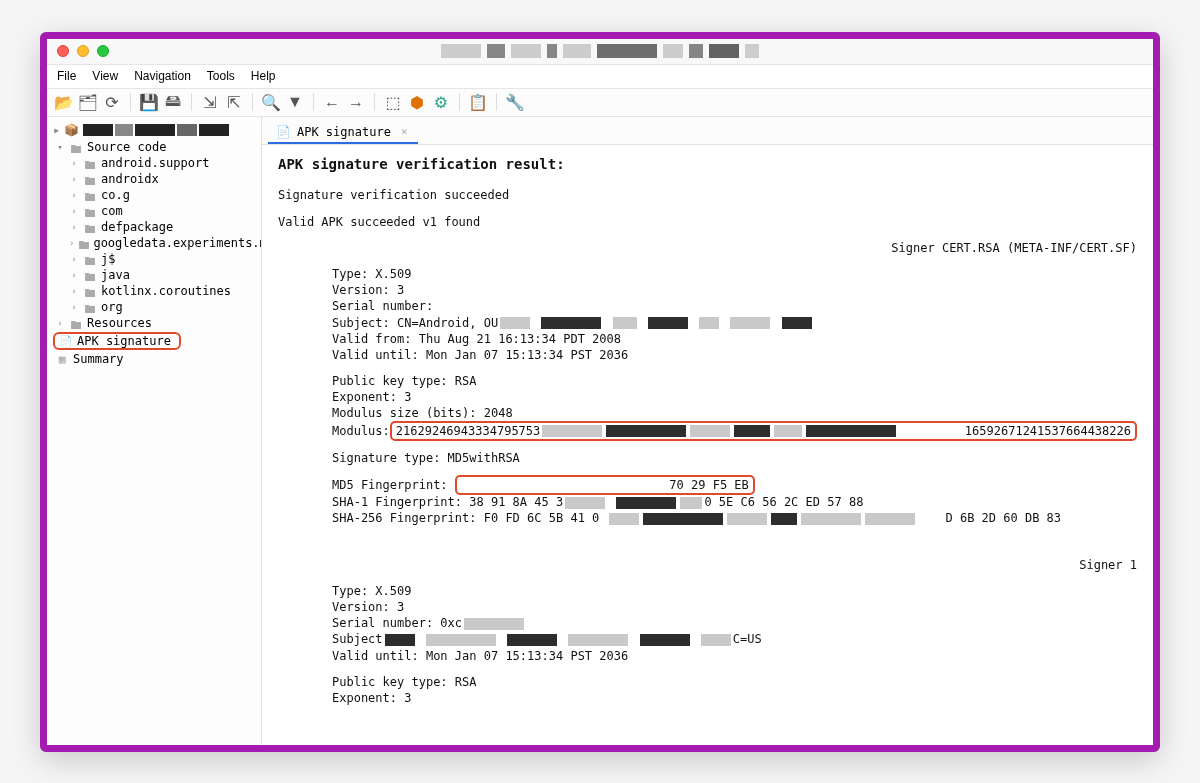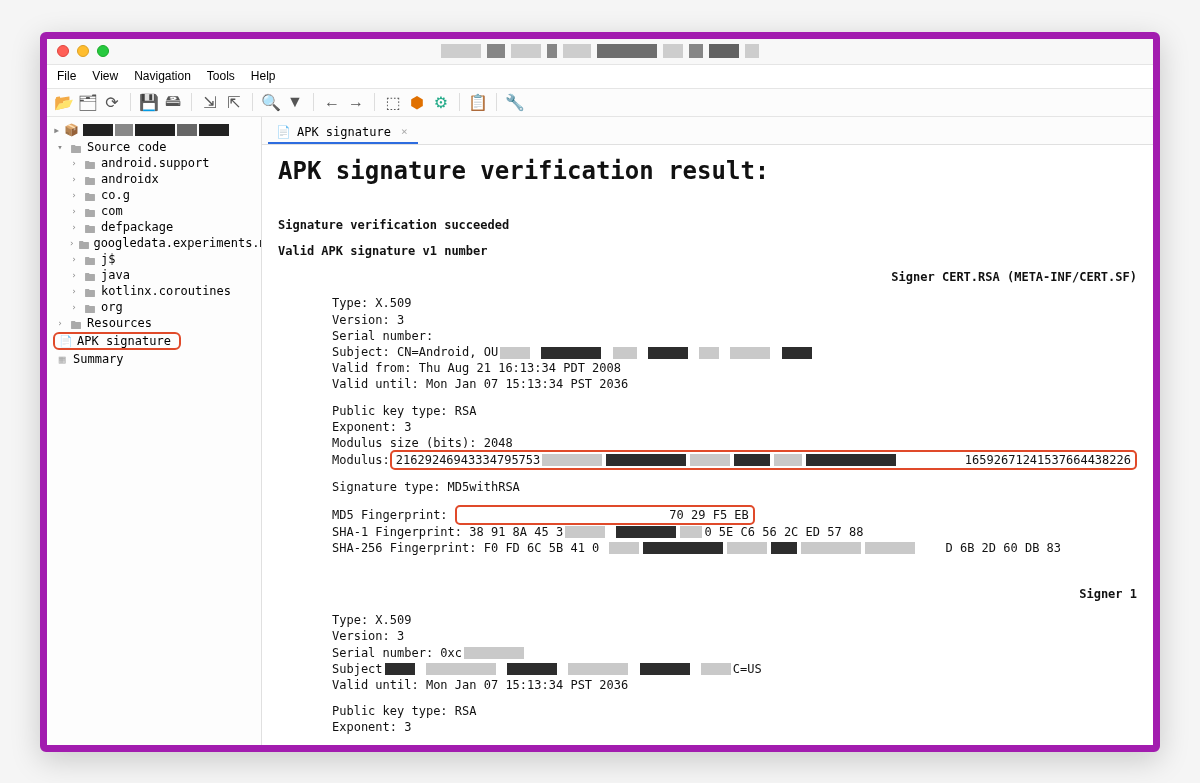--- a/index.html
+++ b/index.html
@@ -164,26 +164,26 @@
     flex: 1;
     overflow: auto;
     padding: 10px 16px;
     font-family: "Menlo","Monaco","Consolas",monospace;
     font-size: 12px;
     line-height: 1.35;
     color: #111;
     position: relative;
   }
   .page h2 {
-    font-size: 24px;
+    font-size: 14px;
     font-weight: 700;
-    margin-bottom: 30px;
+    margin-bottom: 14px;
     font-family: "Menlo","Monaco","Consolas",monospace;
   }
-  .page .bold { font-weight: 700; }
+  .page .bold { font-weight: 400; }
   .page .indent1 { padding-left: 26px; text-align: right; }
   .page .indent2 { padding-left: 54px; }
   .line { white-space: pre; position: relative; }
   .line .redact {
     display: inline-block;
     vertical-align: middle;
     height: 12px;
     background: #bbb;
     opacity: 0.8;
     margin: 0 2px;
@@ -354,21 +354,21 @@
           <span class="close-x">×</span>
         </div>
       </div>
 
       <div class="page">
 
         <h2>APK signature verification result:</h2>
 
         <div class="line bold">Signature verification succeeded</div>
         <div class="spacer"></div>
-        <div class="line bold">Valid APK signature v1 number</div>
+        <div class="line bold">Valid APK succeeded v1 found</div>
         <div class="spacer"></div>
         <div class="line bold indent1">Signer CERT.RSA (META-INF/CERT.SF)</div>
         <div class="spacer"></div>
         <div class="line indent2">Type: X.509</div>
         <div class="line indent2">Version: 3</div>
         <div class="line indent2">Serial number:</div>
         <div class="line indent2"><span>Subject: CN=Android, OU</span><span class="redact" style="width:30px"></span> <span class="redact dark" style="width:60px"></span> <span class="redact" style="width:24px"></span> <span class="redact dark" style="width:40px"></span> <span class="redact" style="width:20px"></span> <span class="redact" style="width:40px"></span> <span class="redact dark" style="width:30px"></span></div>
         <div class="line indent2"><span>Valid from: Thu Aug 21 16:13:34 PDT 2008</span></div>
         <div class="line indent2">Valid until: Mon Jan 07 15:13:34 PST 2036</div>
         <div class="spacer"></div>

